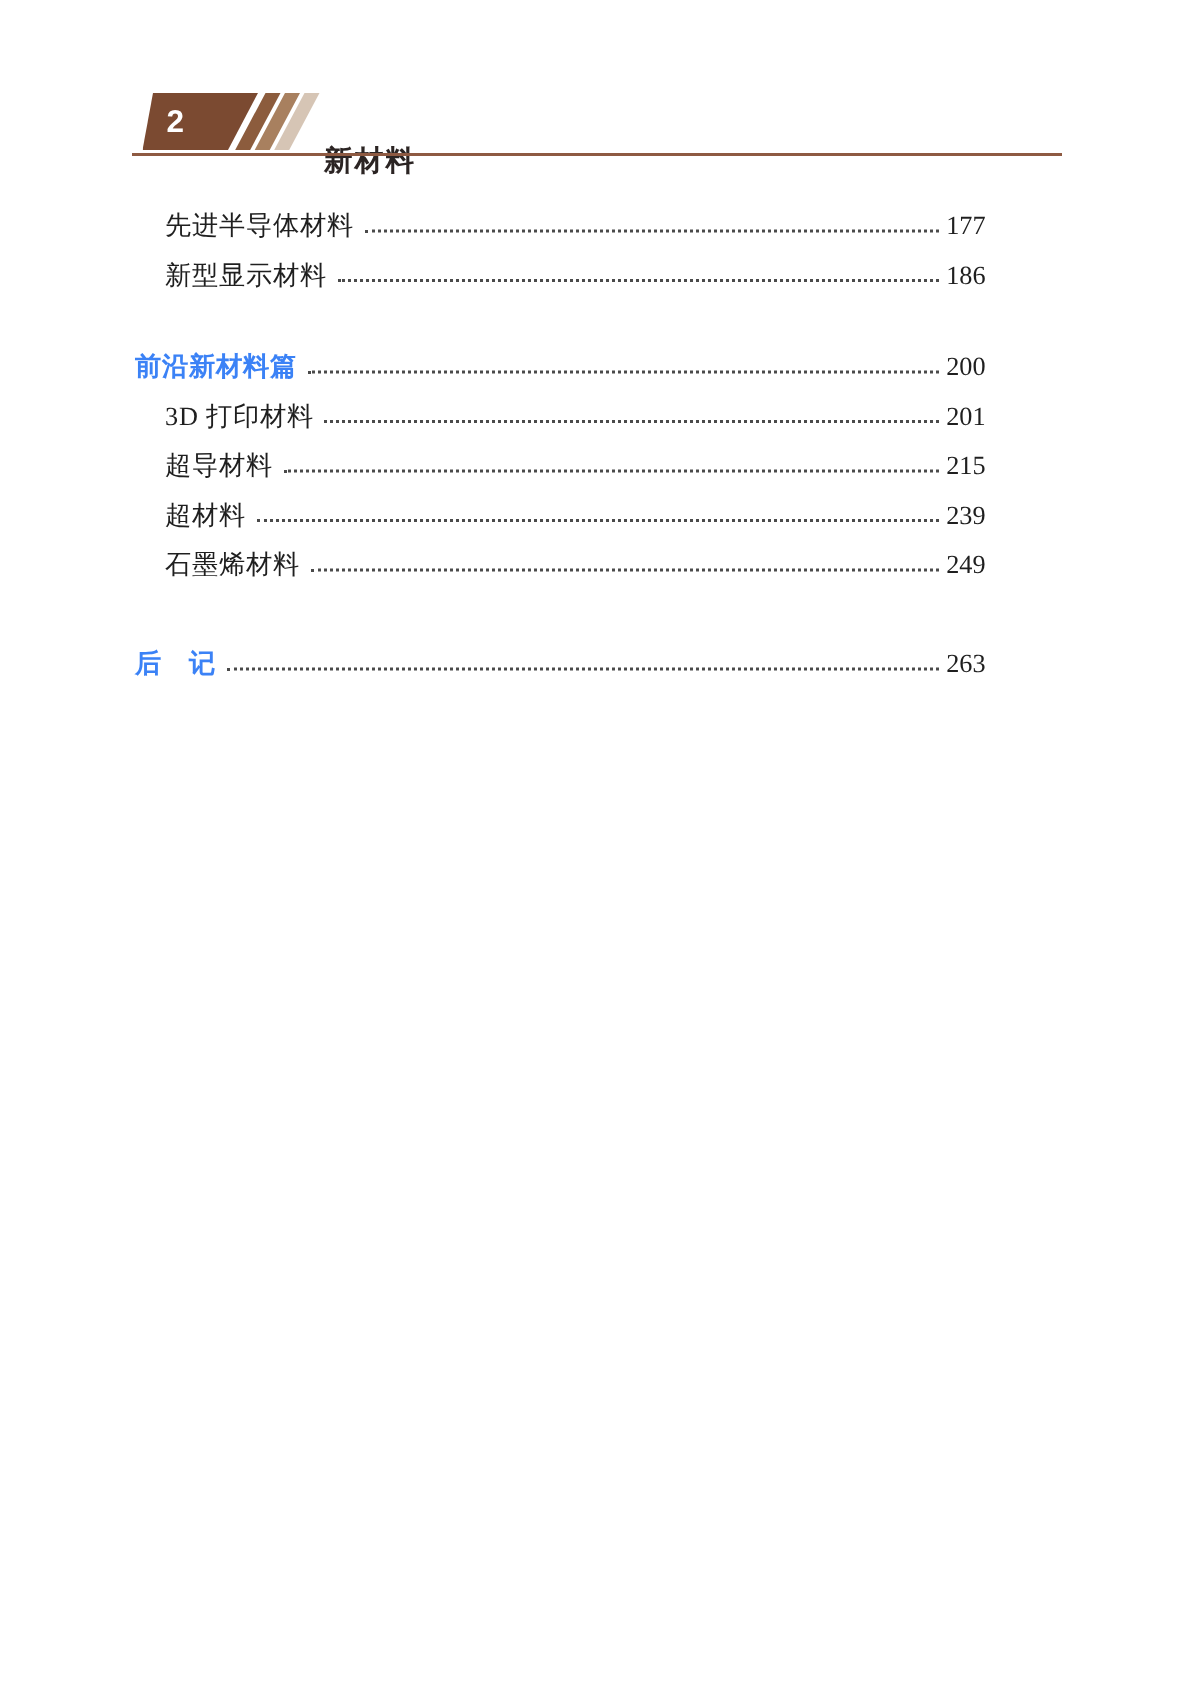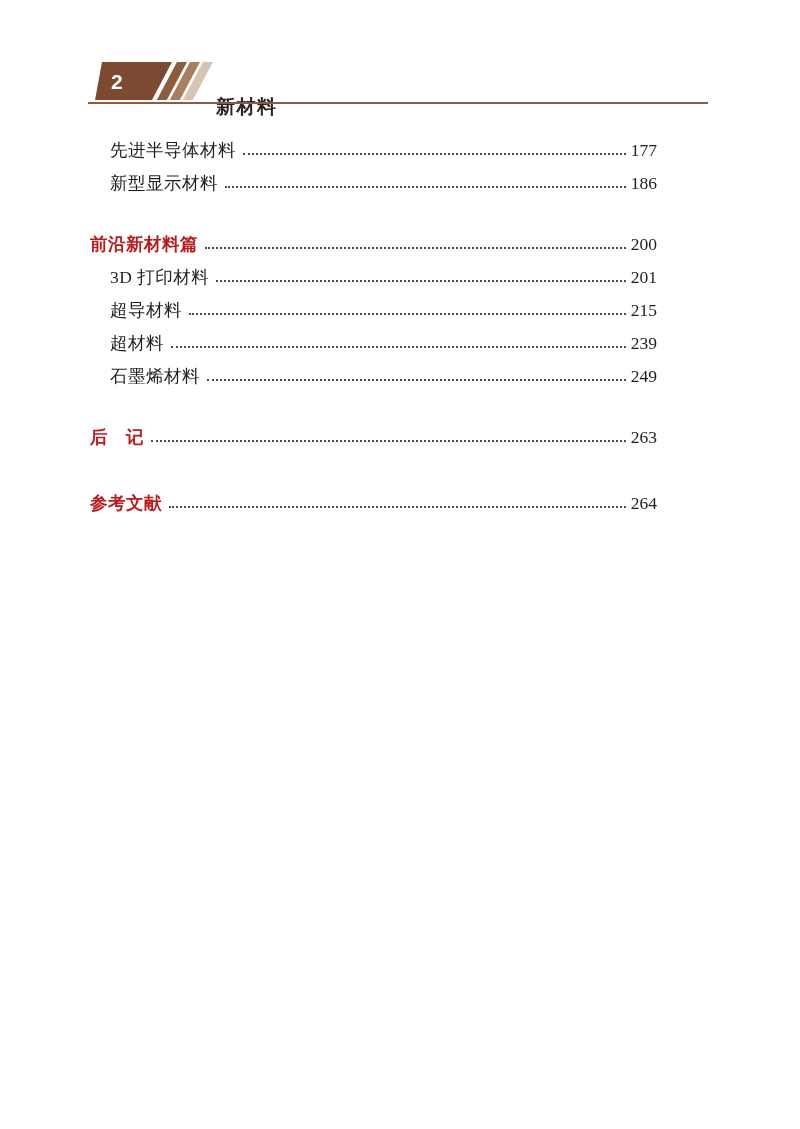--- a/index.html
+++ b/index.html
@@ -84,21 +84,21 @@
   .toc-row.sub .label {
     padding-left: 20px;
     font-family: "Liberation Serif", serif;
     font-weight: normal;
   }
   .toc-row.chapter { margin-top: 28px; }
   .toc-row.chapter:last-child { margin-top: 33px; }
   .toc-row.chapter .label {
     font-family: "Liberation Sans", sans-serif;
     font-weight: bold;
-    color: #b91c1c;
+    color: #3b82f6;
   }
   .toc-row .leader {
     flex: 1;
     border-bottom: 2px dotted #4a4a4a;
     margin: 0 5px 5px 7px;
     min-width: 20px;
   }
   .toc-row .pageno {
     font-family: "Liberation Serif", serif;
     font-size: 17.5px;
@@ -156,20 +156,15 @@
       <div class="toc-row sub">
       <span class="label">石墨烯材料</span>
       <span class="leader"></span>
       <span class="pageno">249</span>
     </div>
       <div class="toc-row chapter">
       <span class="label">后　记</span>
       <span class="leader"></span>
       <span class="pageno">263</span>
     </div>
-      <div class="toc-row chapter">
-      <span class="label">参考文献</span>
-      <span class="leader"></span>
-      <span class="pageno">264</span>
-    </div>
     </div>
 
 </div>
 
 </body></html>

